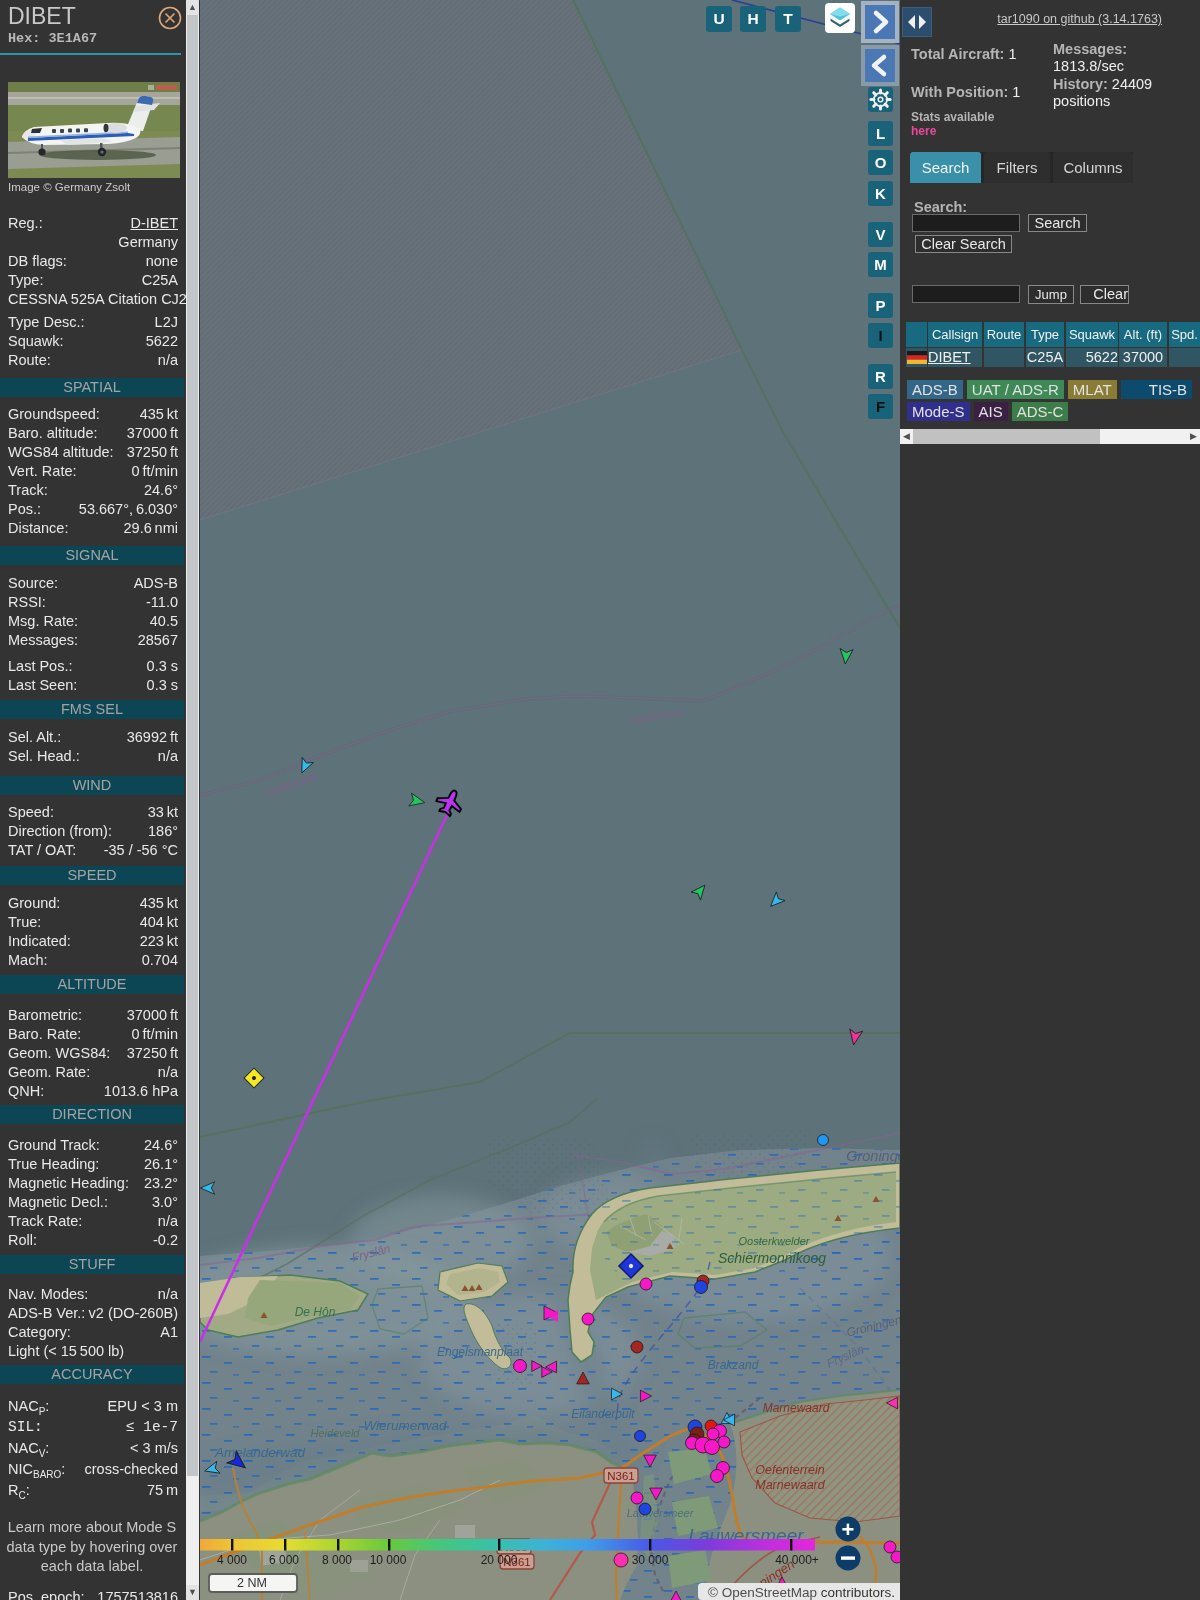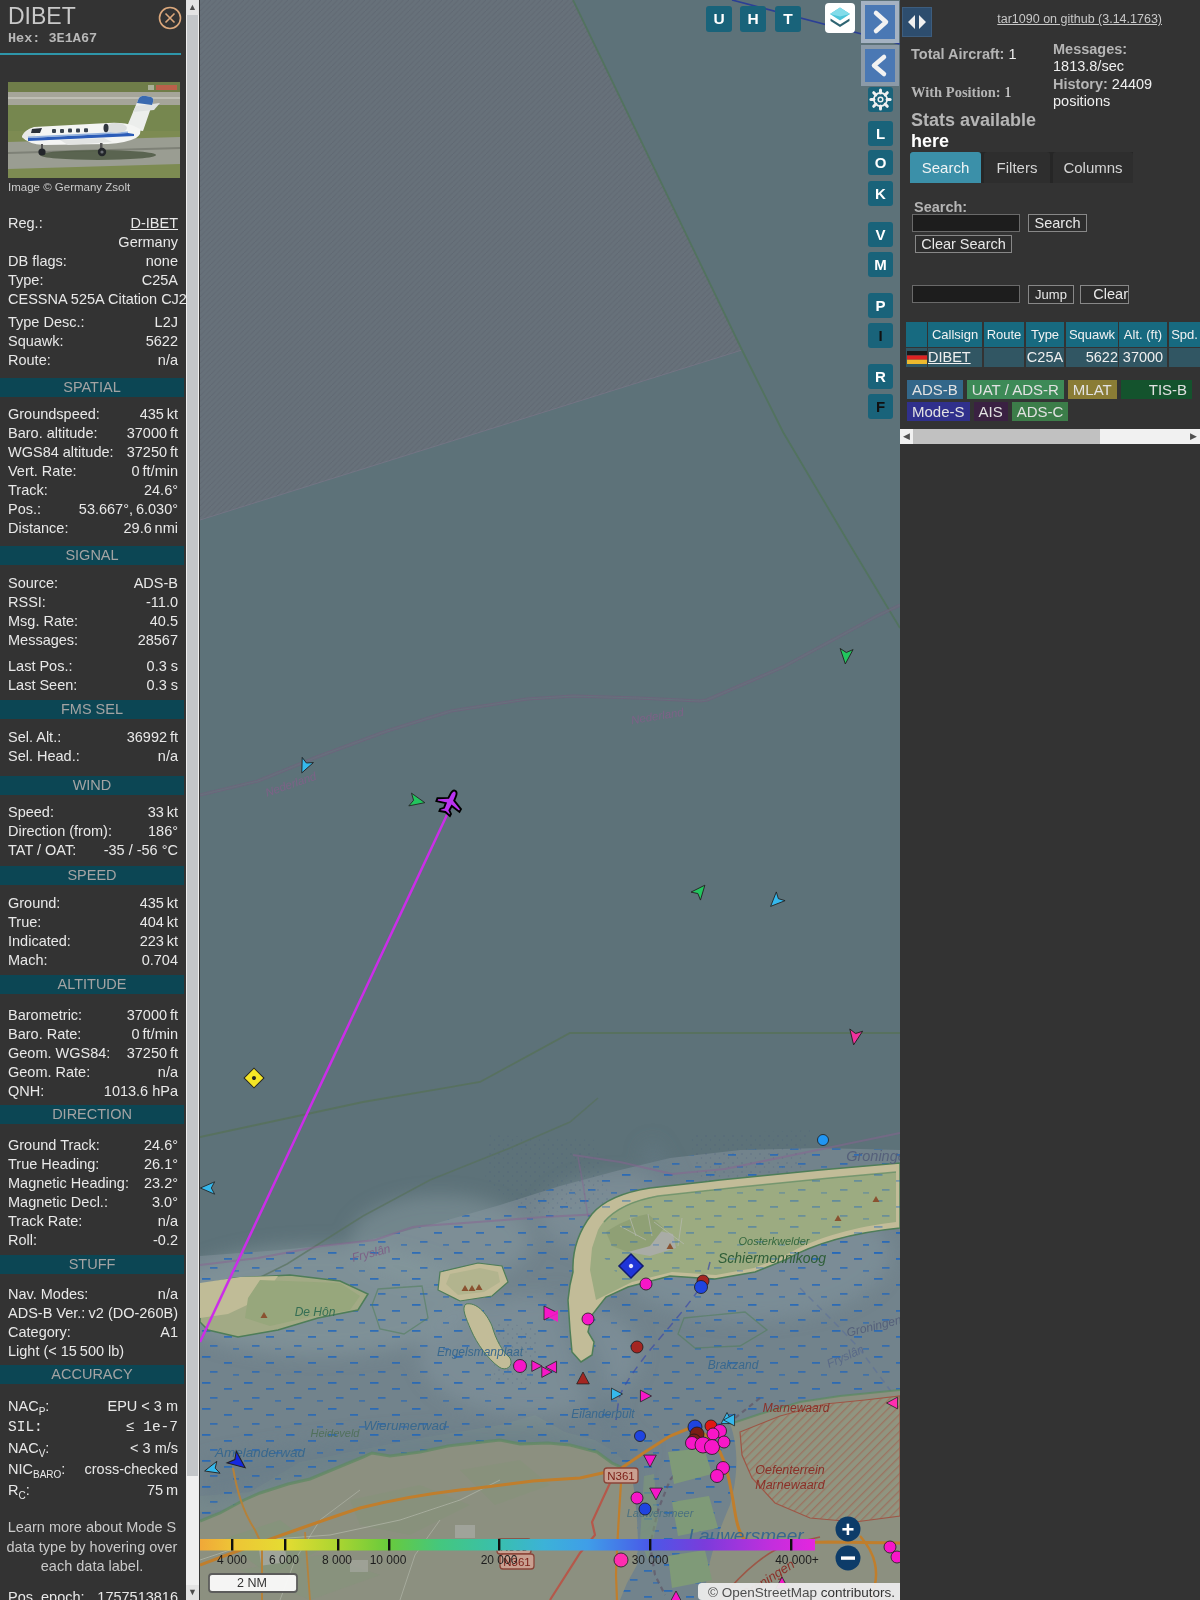--- a/index.html
+++ b/index.html
@@ -643,23 +643,23 @@
 <div id="rp">
   <div class="abs" style="left:2px;top:7px;width:28px;height:28px;background:#2d4d6e;border:1px solid #3d5d7e;">
     <svg width="28" height="28" viewBox="0 0 28 28">
         <path d="M12 7 L5 14 L12 21 z M16 7 L23 14 L16 21 z" fill="#f0f0f0"></path>
       </svg>
   </div>
   <div class="abs" style="right:10px;top:12px;font-size:12.5px;color:#c8c8c8;text-decoration:underline;">tar1090 on github (3.14.1763)</div>
 
   <div class="abs" style="left:11px;top:46px;font-size:14.5px;"><span class="b">Total Aircraft:</span> <span style="color:#efefef;">1</span></div>
   <div class="abs" style="left:153px;top:41px;width:140px;font-size:14.5px;line-height:16.5px;"><span class="b">Messages:</span><br><span style="color:#efefef;">1813.8/sec</span></div>
-  <div class="abs" style="left:11px;top:84px;font-size:14.5px;font-family:Liberation Serif, serif;"><span class="b">With Position:</span> <span style="color:#efefef;">1</span></div>
+  <div class="abs" style="left:11px;top:84px;font-size:14.5px;"><span class="b">With Position:</span> <span style="color:#efefef;">1</span></div>
   <div class="abs" style="left:153px;top:76px;width:140px;font-size:14.5px;line-height:16.5px;"><span class="b">History:</span> <span style="color:#efefef;">24409</span><br><span style="color:#efefef;">positions</span></div>
-  <div class="abs" style="left:11px;top:110px;font-size:18px;"><span class="b">Stats available</span><br><a style="color:#ffffff;font-weight:bold;">here</a></div>
+  <div class="abs" style="left:11px;top:110px;font-size:12px;"><span class="b">Stats available</span><br><a style="color:#ec4899;font-weight:bold;">here</a></div>
 
   <div class="abs" style="left:10px;top:152px;width:223px;height:31px;background:#262626;">
     <div class="abs" style="left:0;top:0;width:71px;height:31px;background:#3b90a9;color:#f0f4f5;font-size:15px;text-align:center;line-height:31px;border-radius:3px 3px 0 0;">Search</div>
     <div class="abs" style="left:74px;top:0;width:66px;height:31px;background:#2e2e2e;color:#d5d5d5;font-size:15px;text-align:center;line-height:31px;border-radius:3px 3px 0 0;">Filters</div>
     <div class="abs" style="left:143px;top:0;width:80px;height:31px;background:#2e2e2e;color:#d5d5d5;font-size:15px;text-align:center;line-height:31px;border-radius:3px 3px 0 0;">Columns</div>
   </div>
 
   <div class="abs b" style="left:14px;top:199px;font-size:14.5px;">Search:</div>
   <div class="abs" style="left:12px;top:214px;width:106px;height:16px;background:#1d1d1d;border:1px solid #6a6a6a;"></div>
   <div class="abs" style="left:128px;top:214px;width:57px;height:16px;background:#2d2d2d;border:1px solid #888;color:#e8e8e8;font-size:14.5px;text-align:center;line-height:16px;">Search</div>
@@ -685,21 +685,21 @@
         </svg></div>
     <div class="abs tdc" style="left:28px;width:54px;text-align:left;"><span style="text-decoration:underline;">DIBET</span></div>
     <div class="abs tdc" style="left:84px;width:40px;"></div>
     <div class="abs tdc" style="left:126px;width:38px;">C25A</div>
     <div class="abs tdc" style="left:166px;width:52px;text-align:right;">5622</div>
     <div class="abs tdc" style="left:219px;width:48px;">37000</div>
     <div class="abs tdc" style="left:269px;width:31px;"></div>
   </div>
 
   <div class="abs" style="left:7px;top:380px;white-space:nowrap;">
-    <span class="chip" style="background:#33678a;">ADS-B</span><span class="chip" style="background:#3d8a57;">UAT / ADS-R</span><span class="chip" style="background:#8a7c35;">MLAT</span><span class="chip" style="background:#14532d;padding-left:28px;">TIS-B</span>
+    <span class="chip" style="background:#33678a;">ADS-B</span><span class="chip" style="background:#3d8a57;">UAT / ADS-R</span><span class="chip" style="background:#8a7c35;">MLAT</span><span class="chip" style="background:#0c4a6e;padding-left:28px;">TIS-B</span>
   </div>
   <div class="abs" style="left:7px;top:402px;white-space:nowrap;">
     <span class="chip" style="background:#30308c;">Mode-S</span><span class="chip" style="background:#3a2142;">AIS</span><span class="chip" style="background:#3c7d49;">ADS-C</span>
   </div>
 
   <div class="abs" style="left:0;top:429px;width:300px;height:15px;background:#f1f1f1;">
     <div class="abs" style="left:0;top:0;width:13px;height:15px;color:#505050;font-size:9px;text-align:center;line-height:15px;">◀</div>
     <div class="abs" style="left:13px;top:0;width:187px;height:15px;background:#c1c1c1;"></div>
     <div class="abs" style="right:0;top:0;width:13px;height:15px;color:#505050;font-size:9px;text-align:center;line-height:15px;">▶</div>
   </div>

